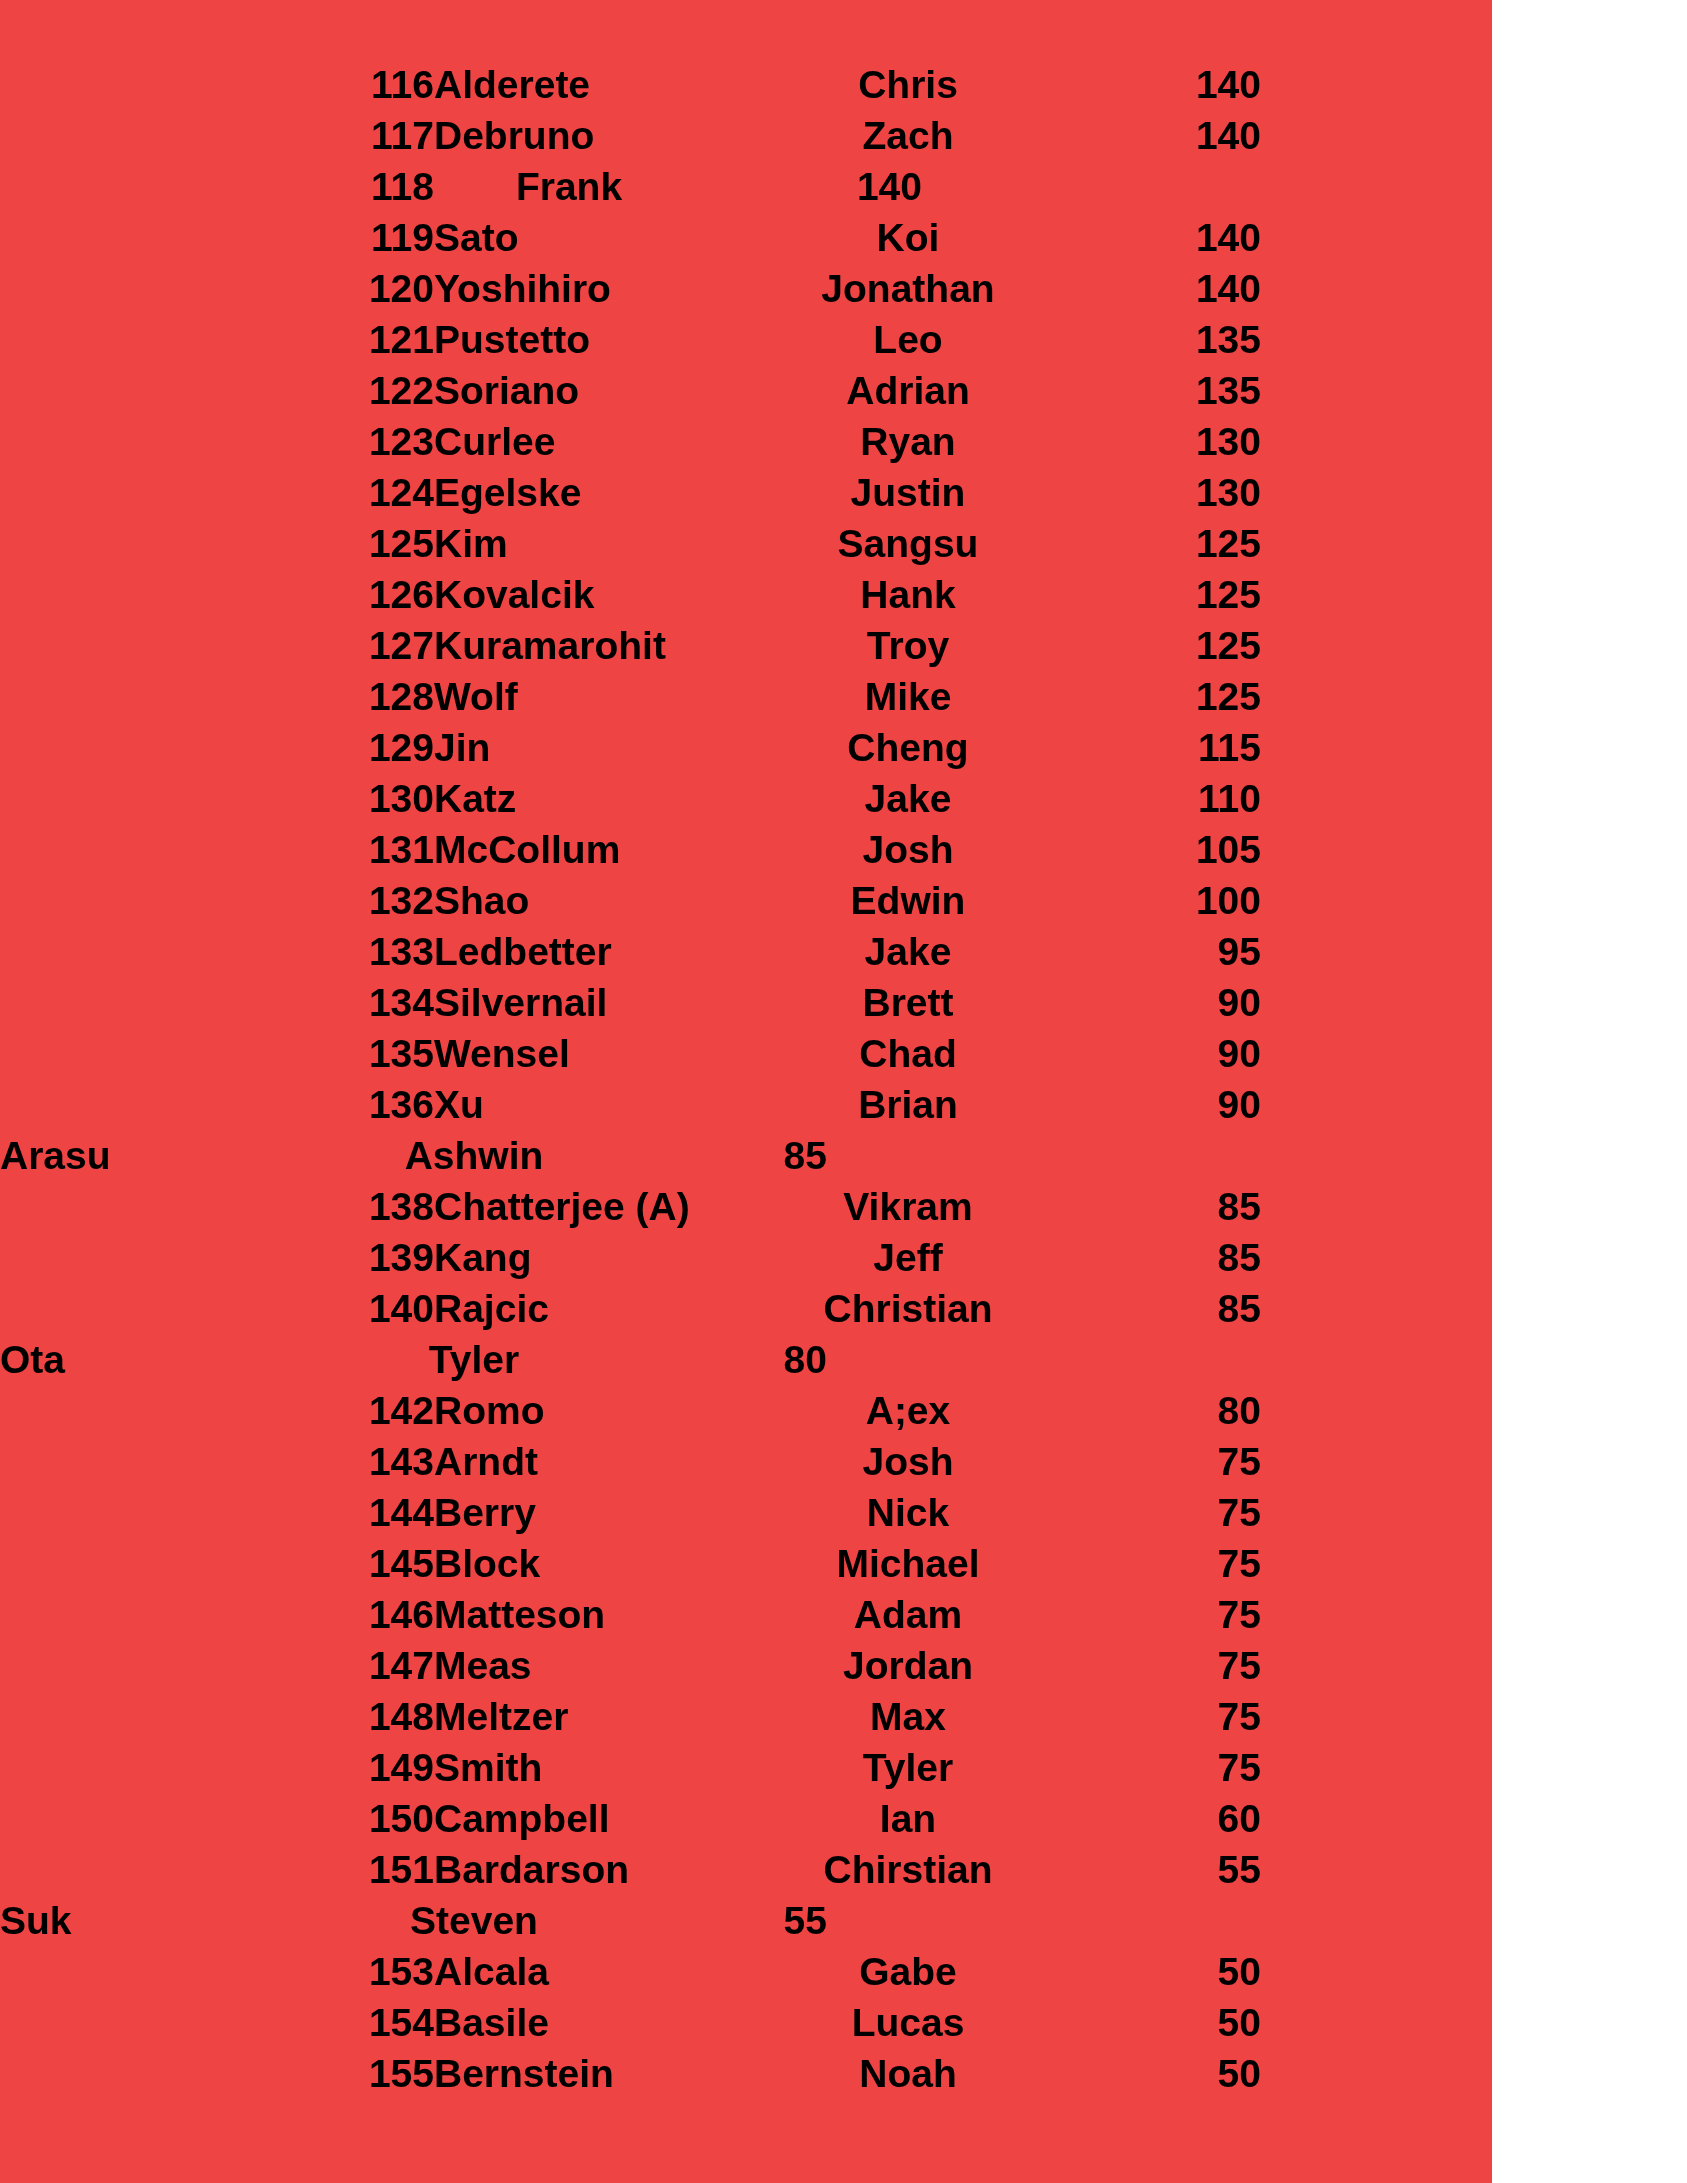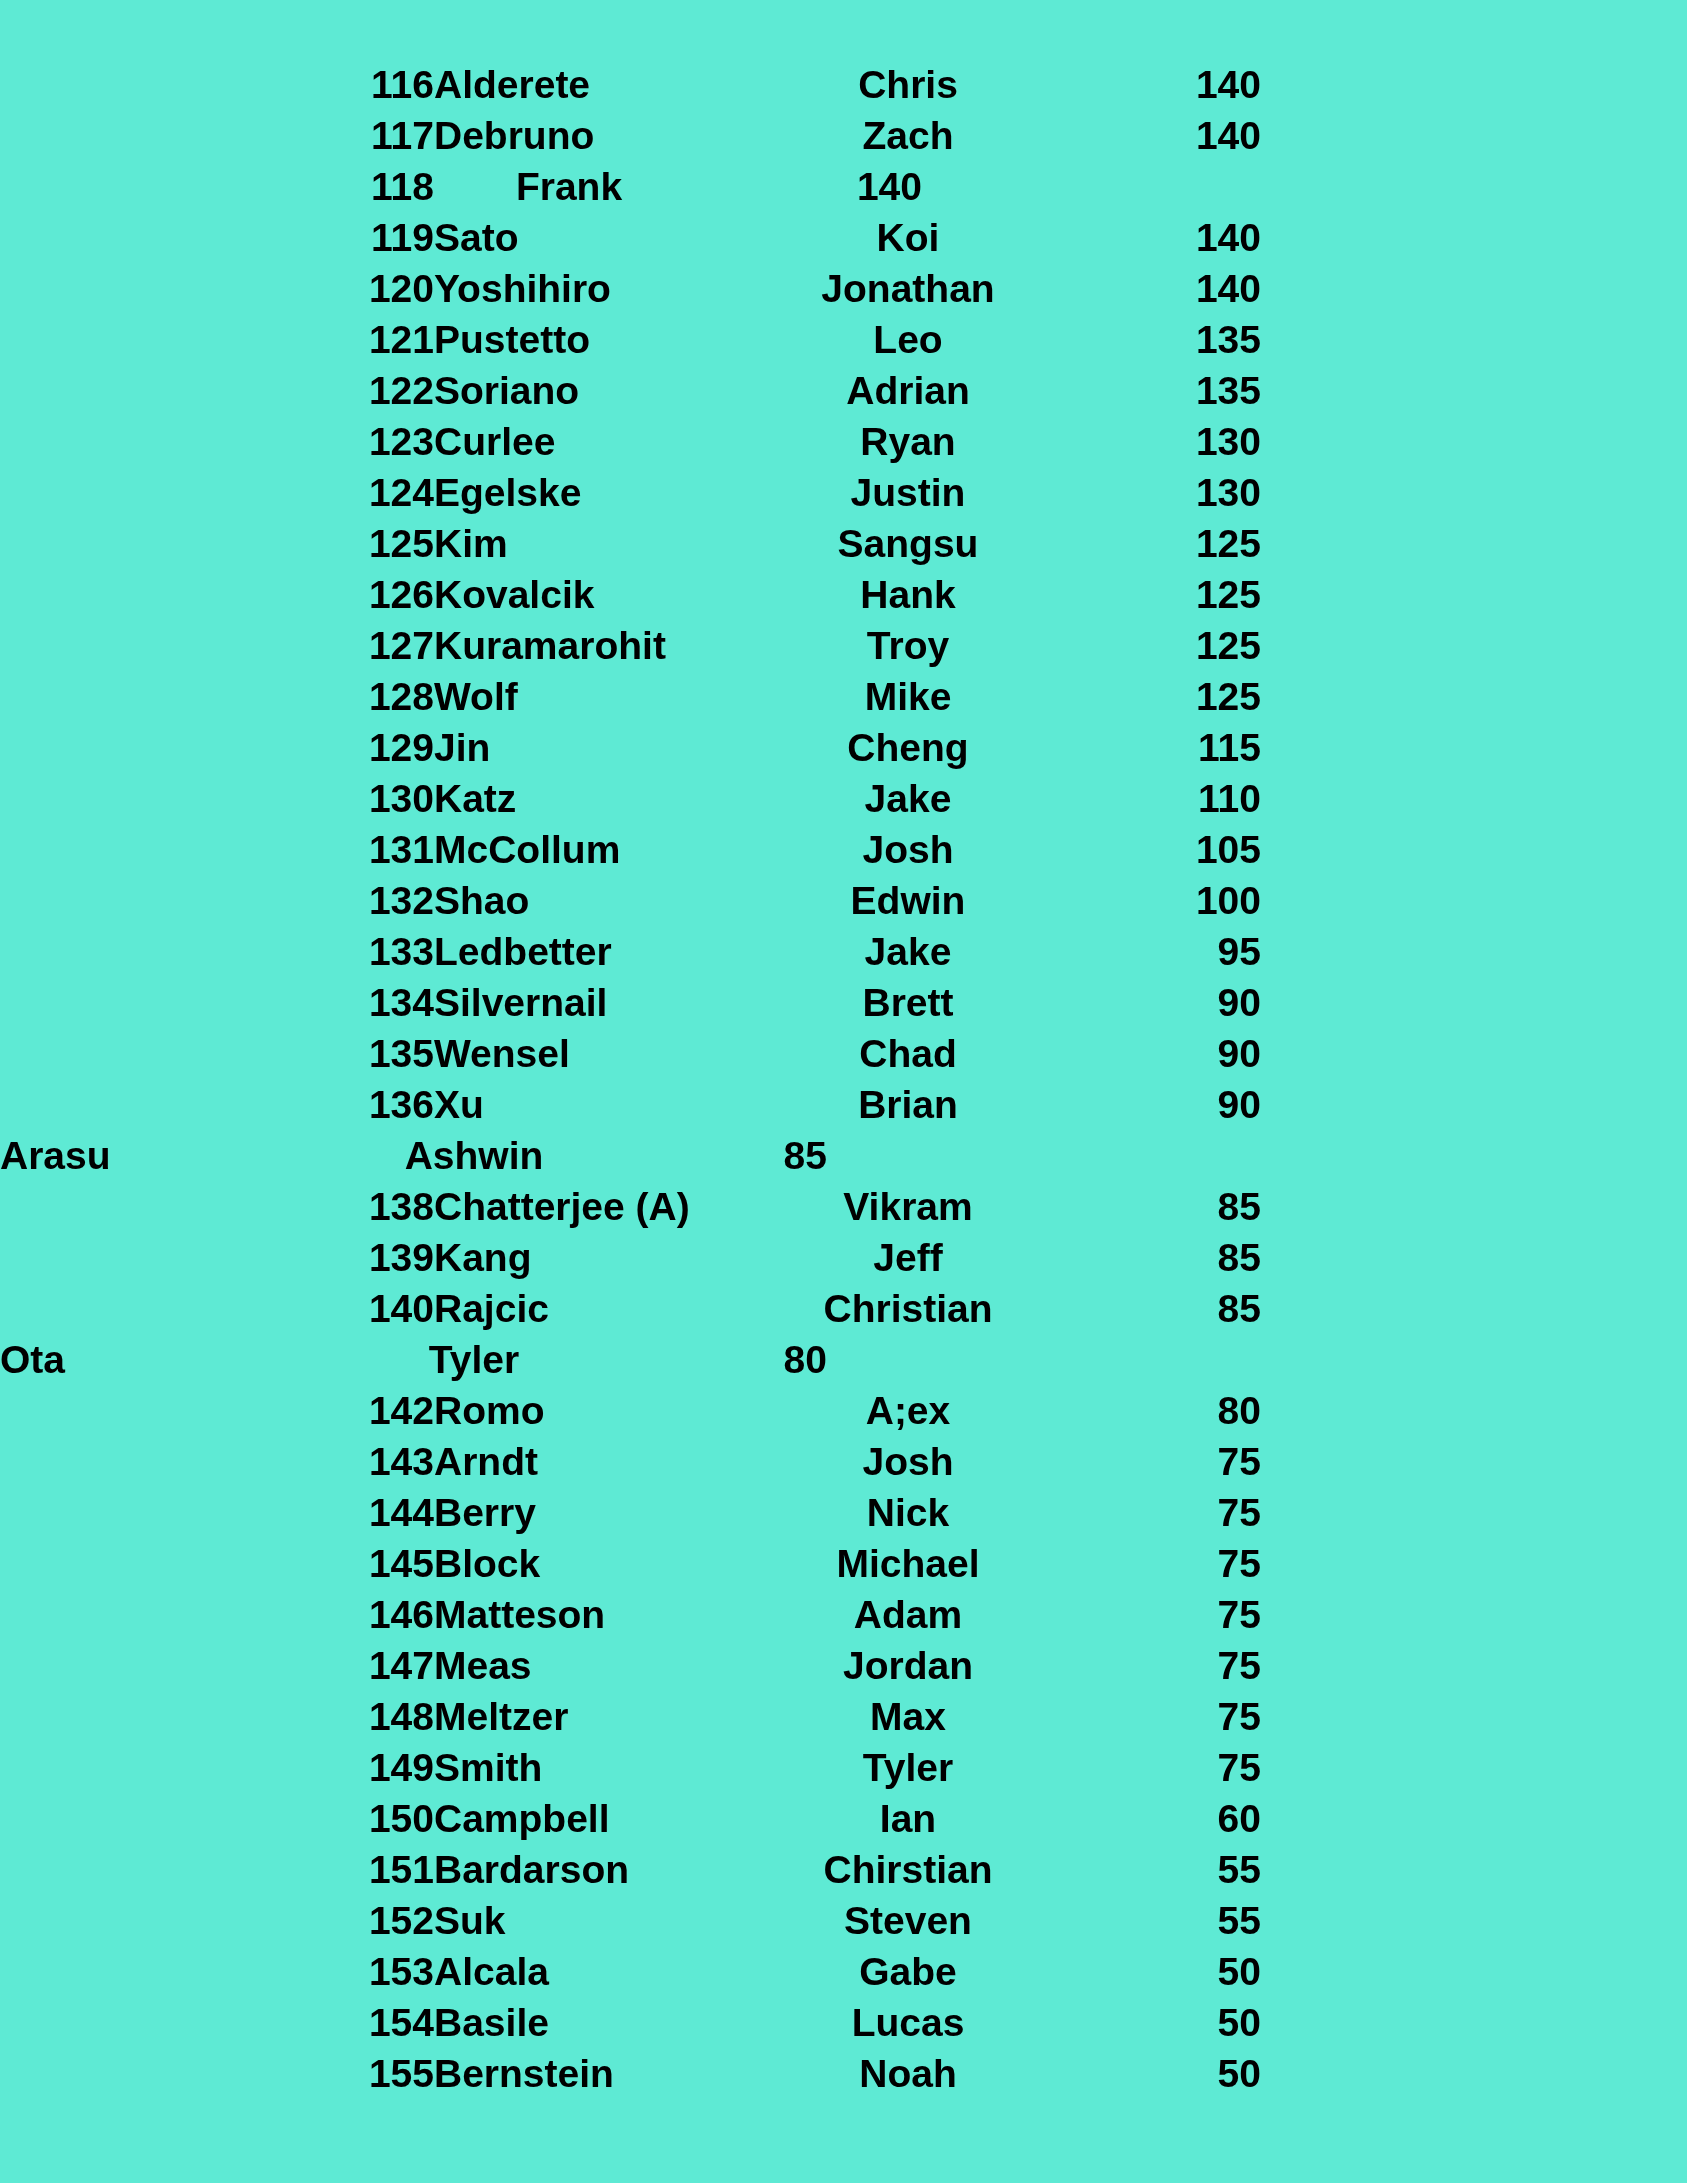--- a/index.html
+++ b/index.html
@@ -9,23 +9,23 @@
   body {
     width: 1687px;
     height: 2183px;
     background: #ffffff;
     font-family: "Liberation Sans", sans-serif;
     color: #000000;
     overflow: hidden;
   }
   .page {
     position: relative;
-    width: 1687px;
+    width: 1492px;
     height: 2183px;
-    background: #5eead4;
+    background: #ef4444;
   }
   .roster {
     position: absolute;
     top: 59px;
     left: 0;
   }
   .row {
     display: flex;
     align-items: center;
     height: 51px;
@@ -288,21 +288,20 @@
   </div>
 
   <div class="row">
     <span class="cell rank">151</span>
     <span class="cell last">Bardarson</span>
     <span class="cell first">Chirstian</span>
     <span class="cell score">55</span>
   </div>
 
   <div class="row">
-    <span class="cell rank">152</span>
     <span class="cell last">Suk</span>
     <span class="cell first">Steven</span>
     <span class="cell score">55</span>
   </div>
 
   <div class="row">
     <span class="cell rank">153</span>
     <span class="cell last">Alcala</span>
     <span class="cell first">Gabe</span>
     <span class="cell score">50</span>

